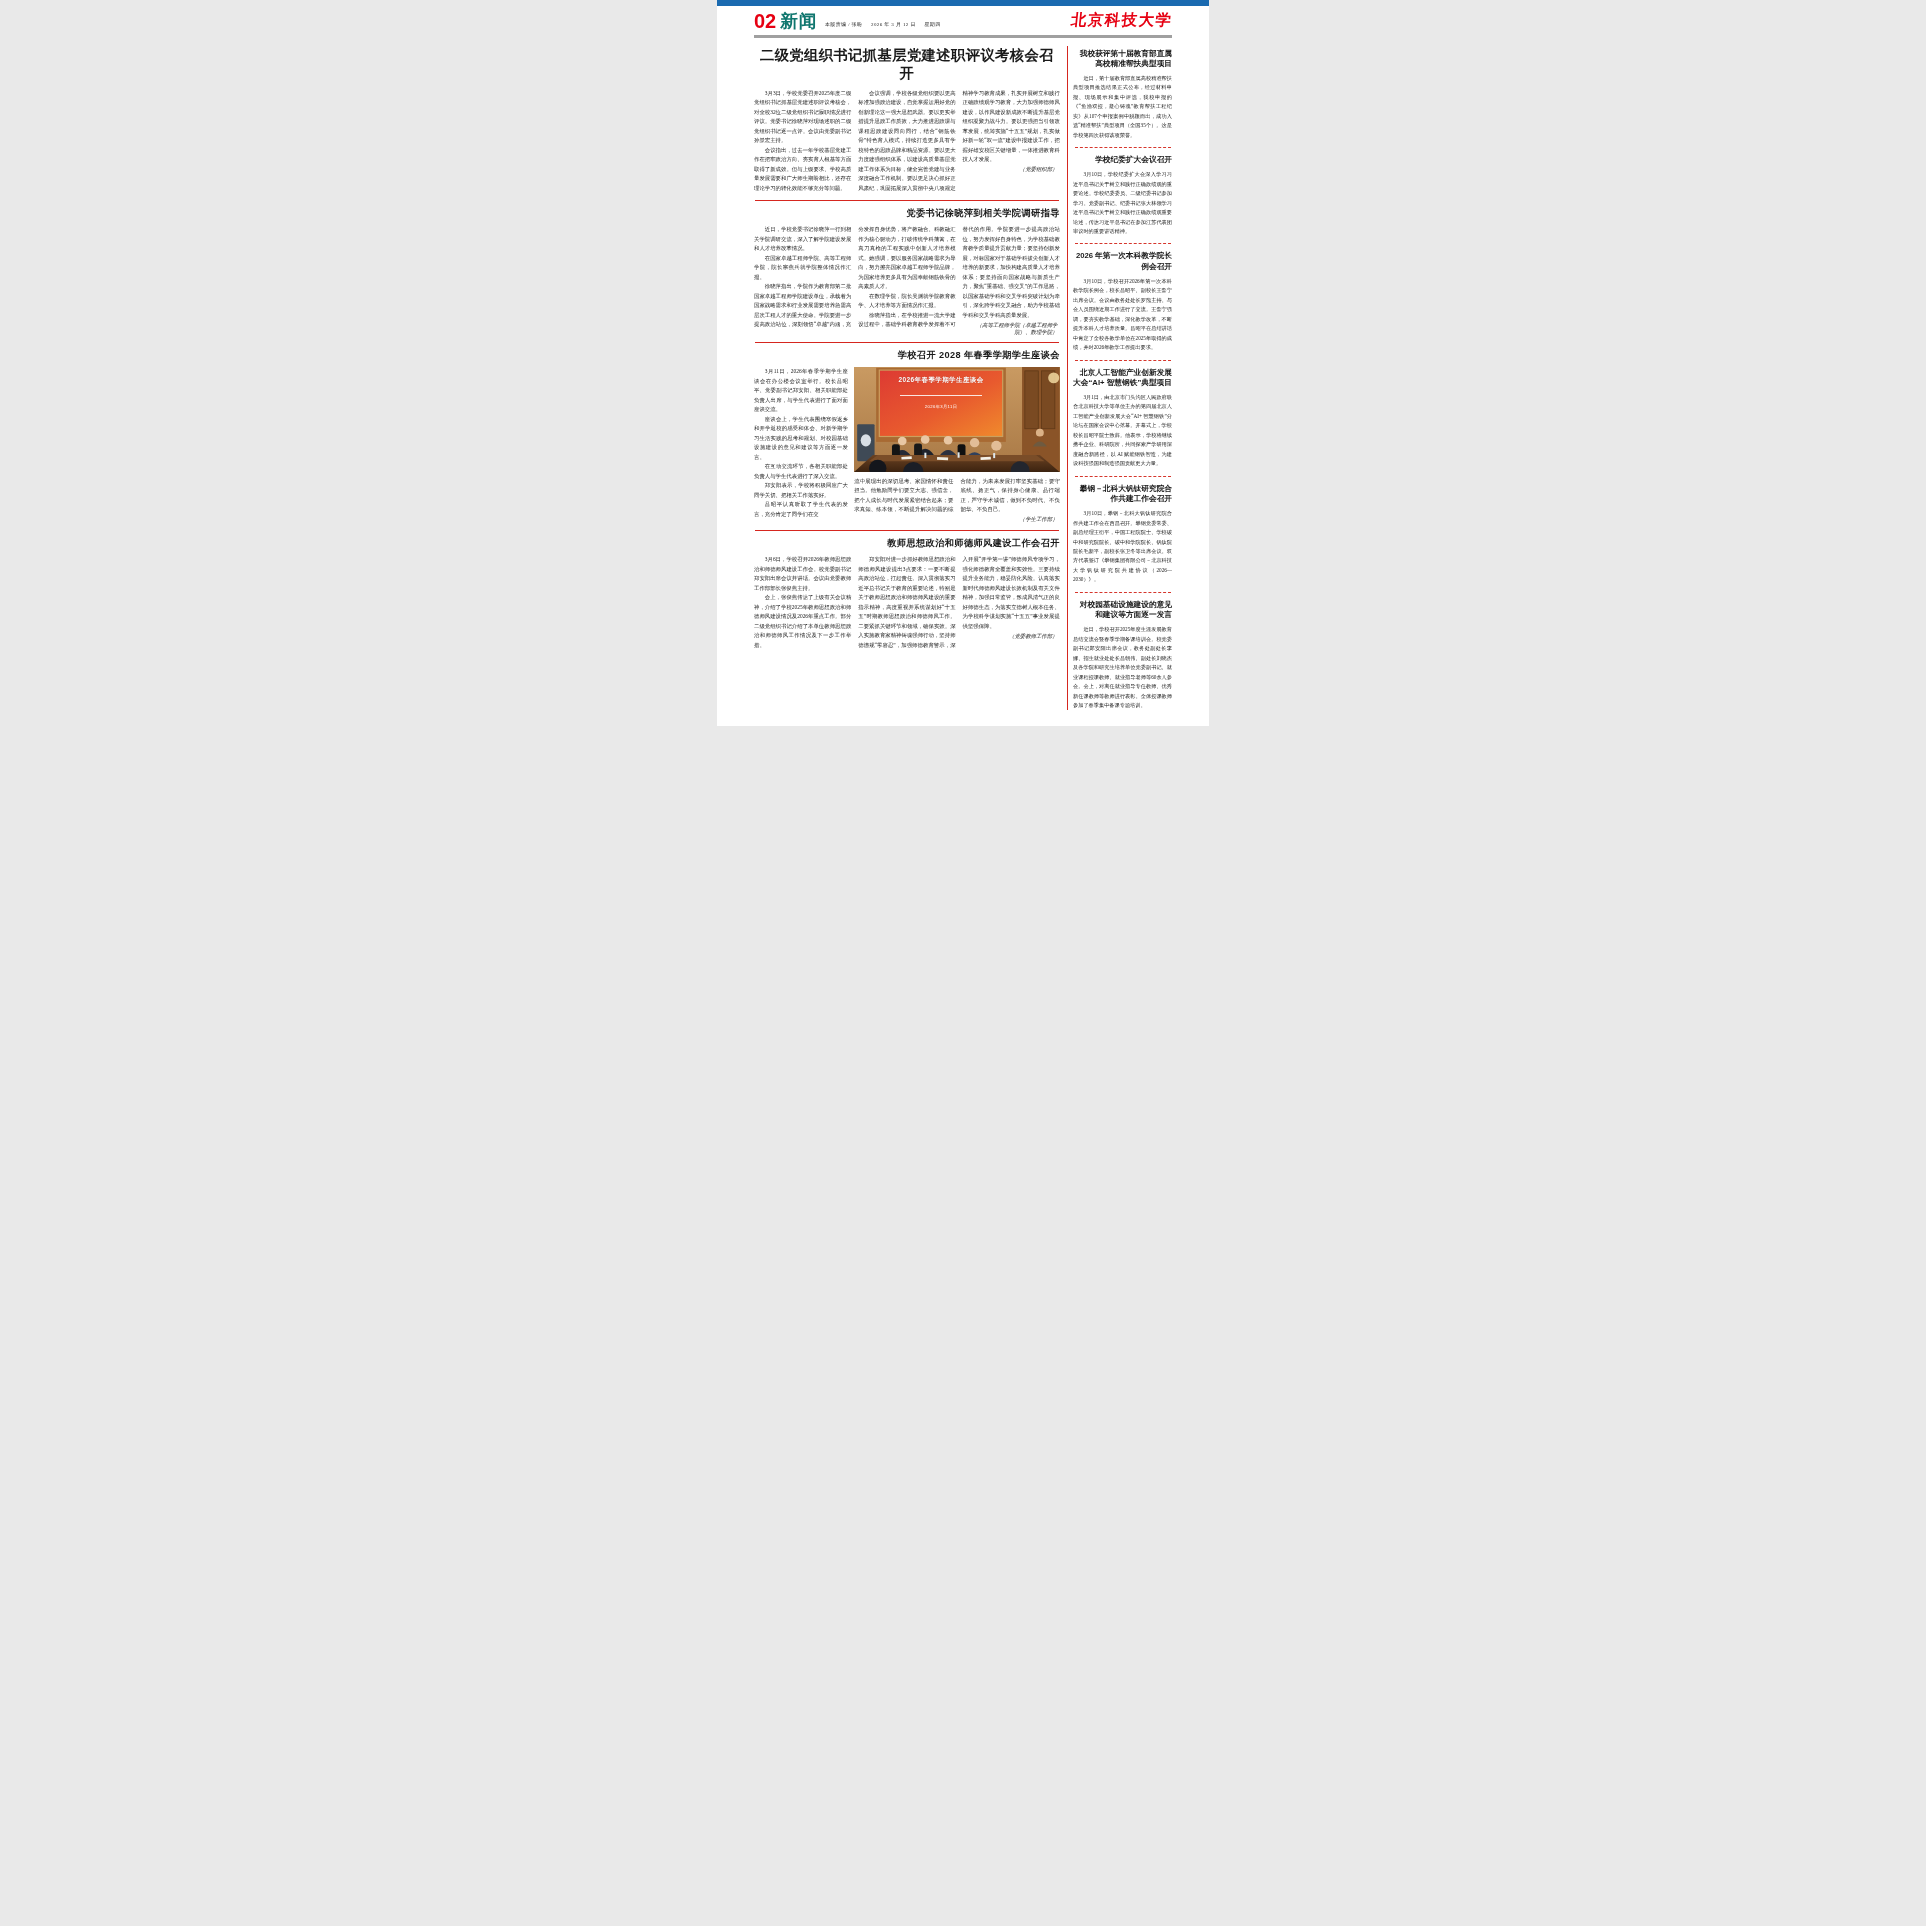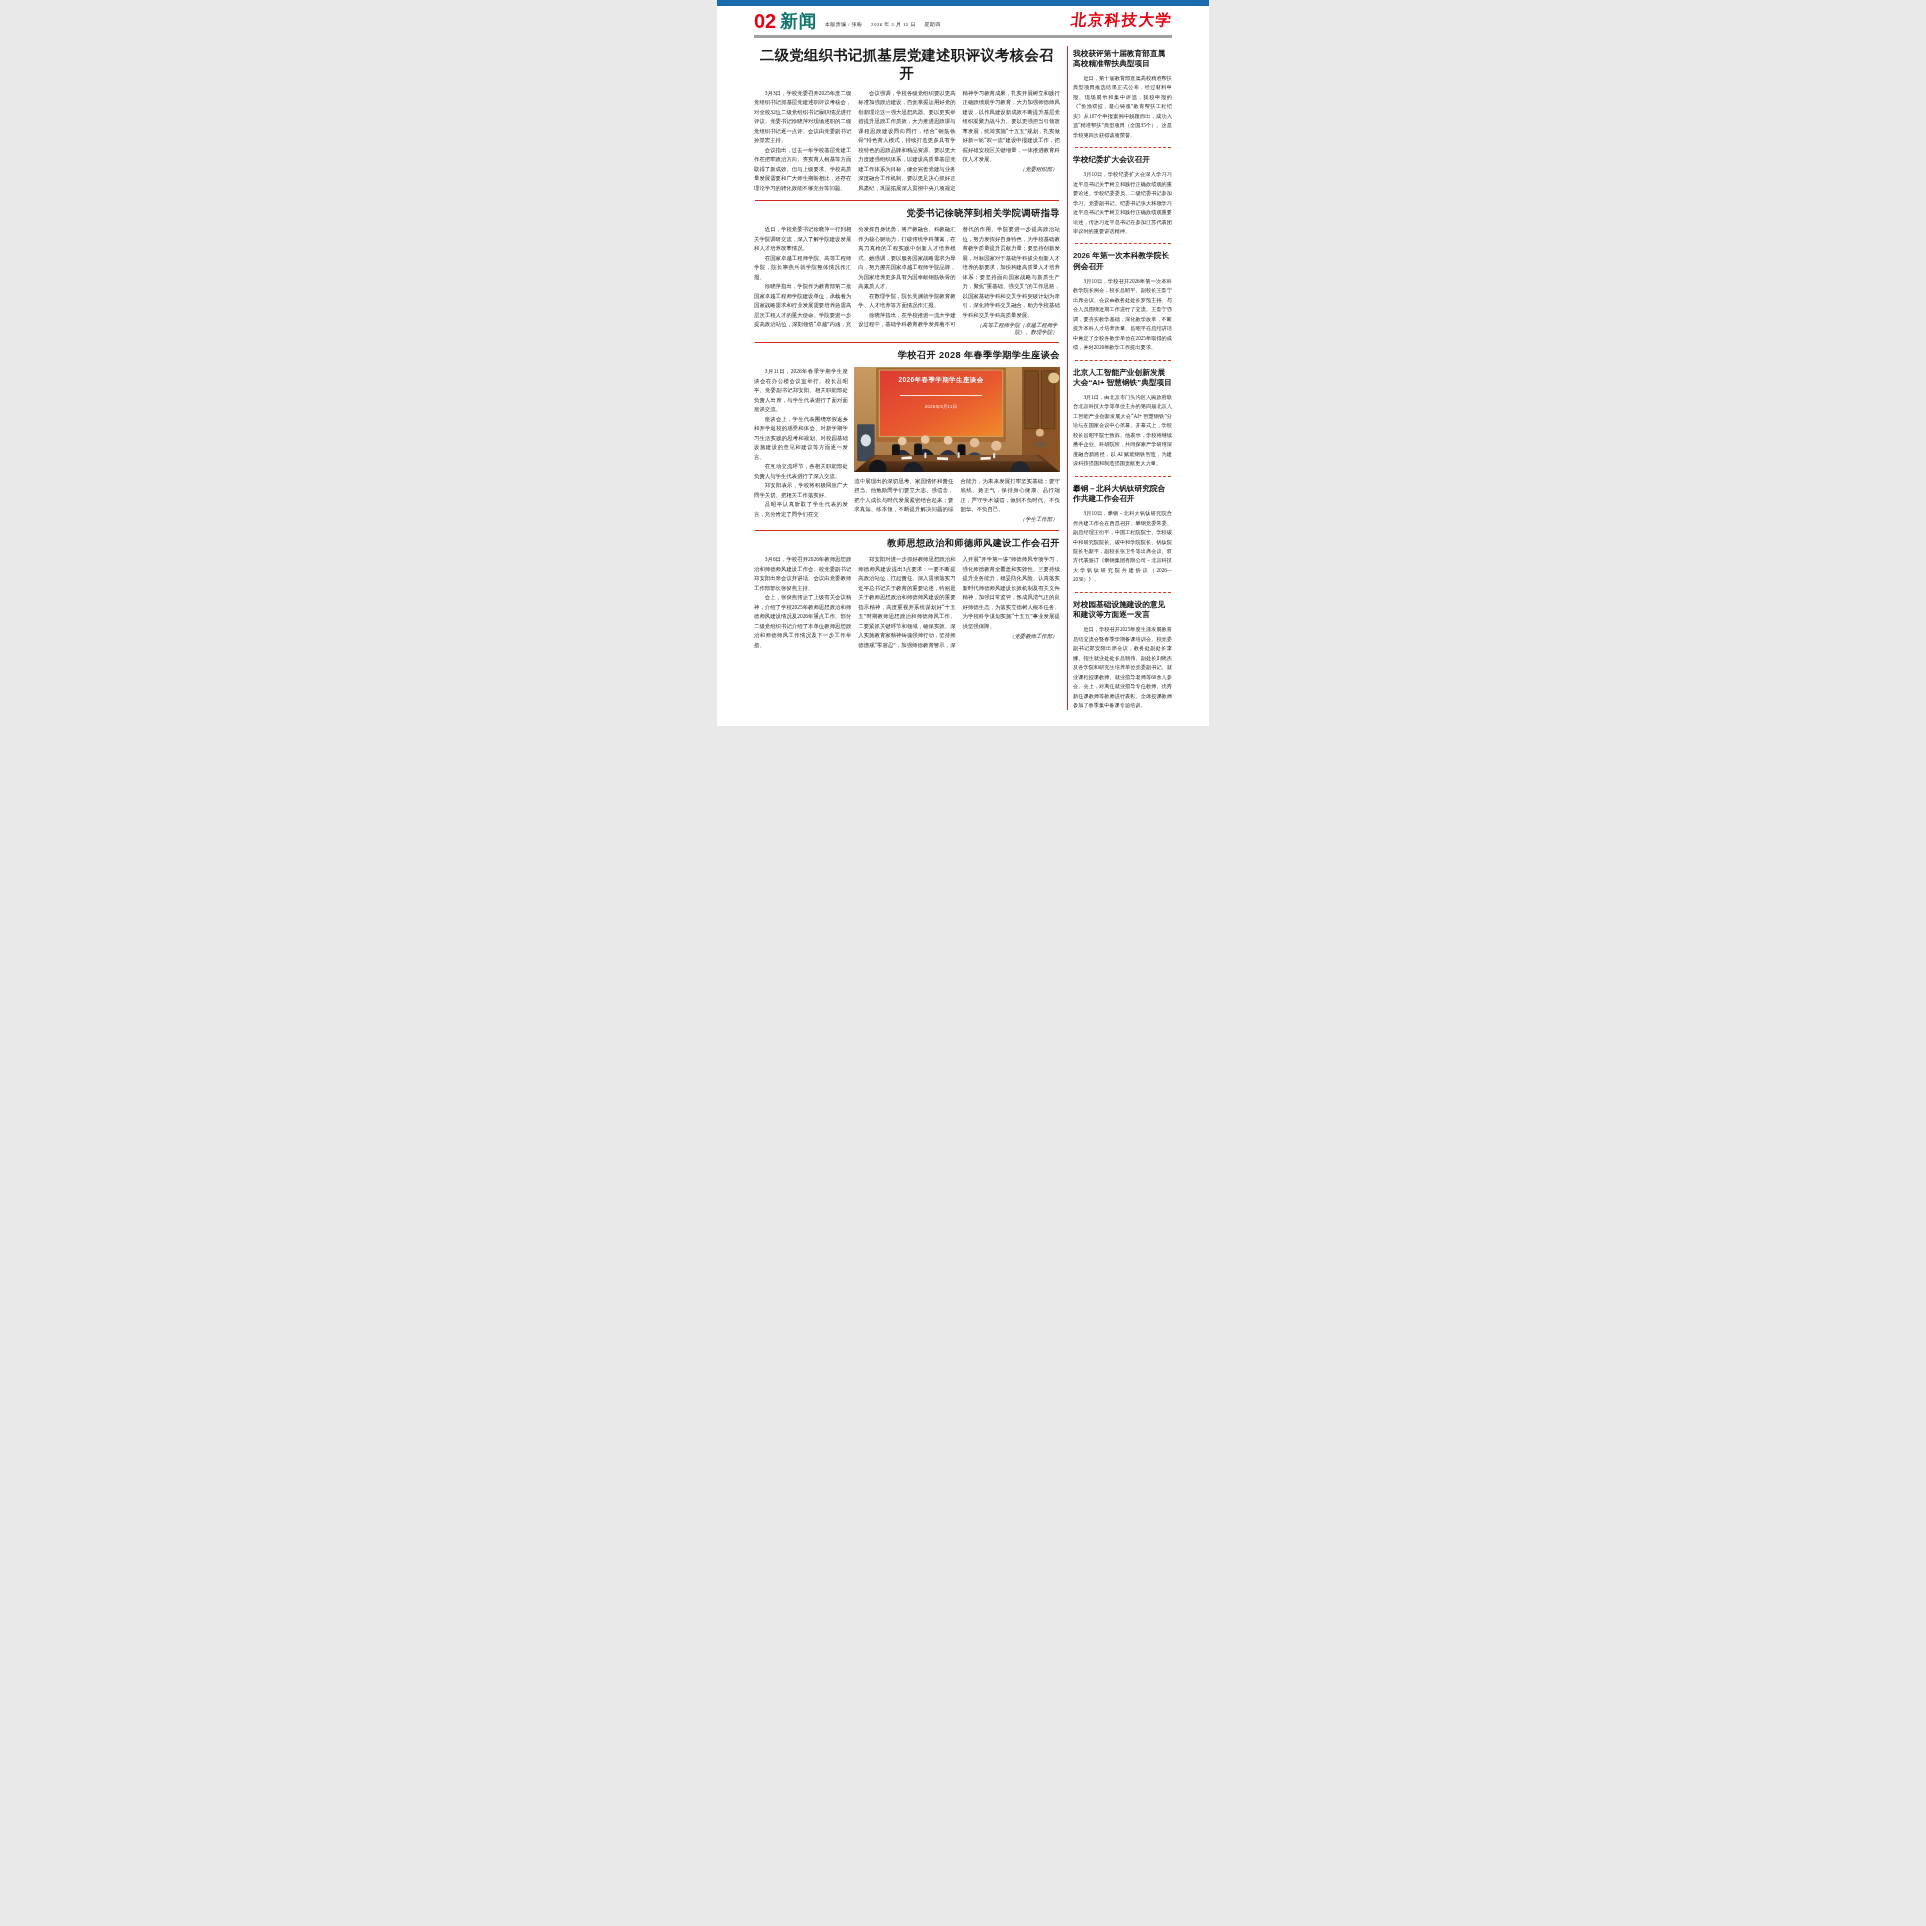--- a/index.html
+++ b/index.html
@@ -24,21 +24,21 @@
   h1.big-title{
     font-family:"Liberation Sans","DejaVu Sans",sans-serif;font-weight:900;
     font-size:14.3px;text-align:center;margin:2.3px 0 6.2px 0;letter-spacing:0.4px;line-height:1.25;
   }
   h2.art-title{
     font-family:"Liberation Sans","DejaVu Sans",sans-serif;font-weight:900;
     font-size:9.2px;text-align:right;margin:6.2px 0 5.4px 0;letter-spacing:0.4px;
   }
   h3.side-title{
     font-family:"Liberation Sans","DejaVu Sans",sans-serif;font-weight:900;
-    font-size:7.7px;text-align:left;margin:3.9px 0 4.6px 0;line-height:1.35;
+    font-size:7.7px;text-align:right;margin:3.9px 0 4.6px 0;line-height:1.35;
   }
   .cols3{column-count:3;column-gap:7px;}
   .cols2{column-count:2;column-gap:7px;}
   p.body{font-size:5.4px;line-height:1.76;text-align:justify;text-indent:2em;margin:0;}
   .sidebar p.body{font-size:5.2px;line-height:1.82;}
   p.byline{font-size:5.4px;text-align:right;margin:1.5px 2.3px 0 0;font-style:italic;}
   .hrule{border-top:0.6px solid #d6261f;margin:6.2px 0.8px;}
   .dashrule{border-top:0.8px dashed #d6362c;margin:7px 1.5px;}
   .a3-wrap{display:flex;gap:6.2px;margin-bottom:3.9px;}
   .a3-left{width:94px;flex:none;}

